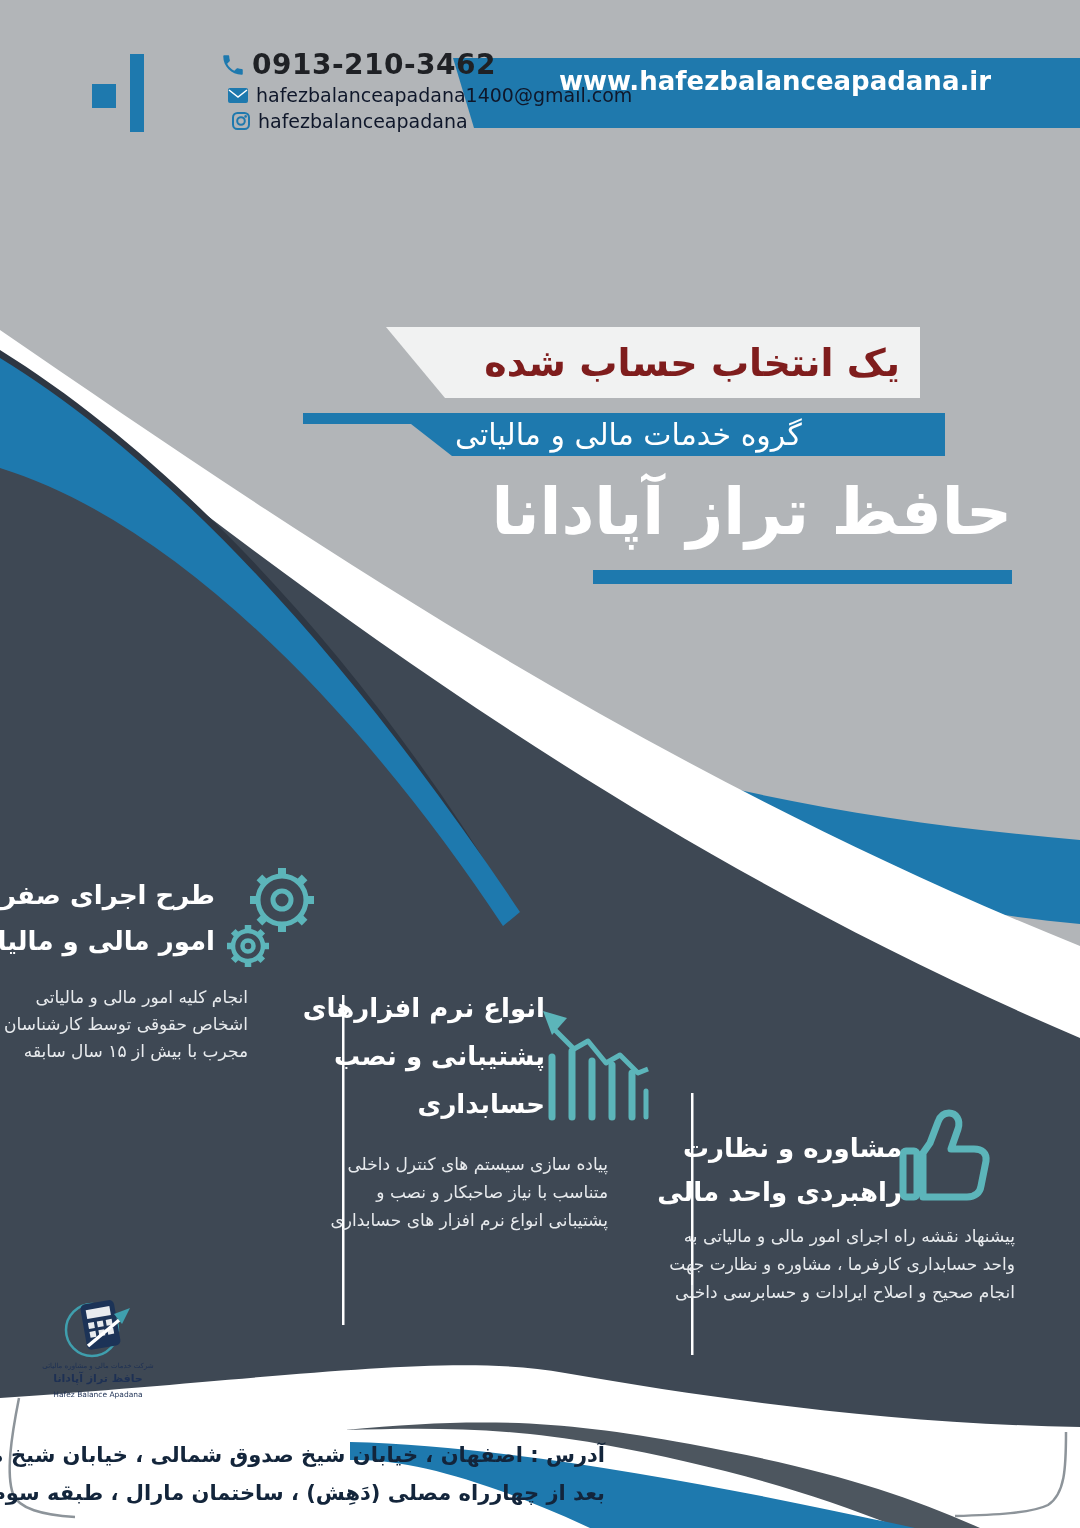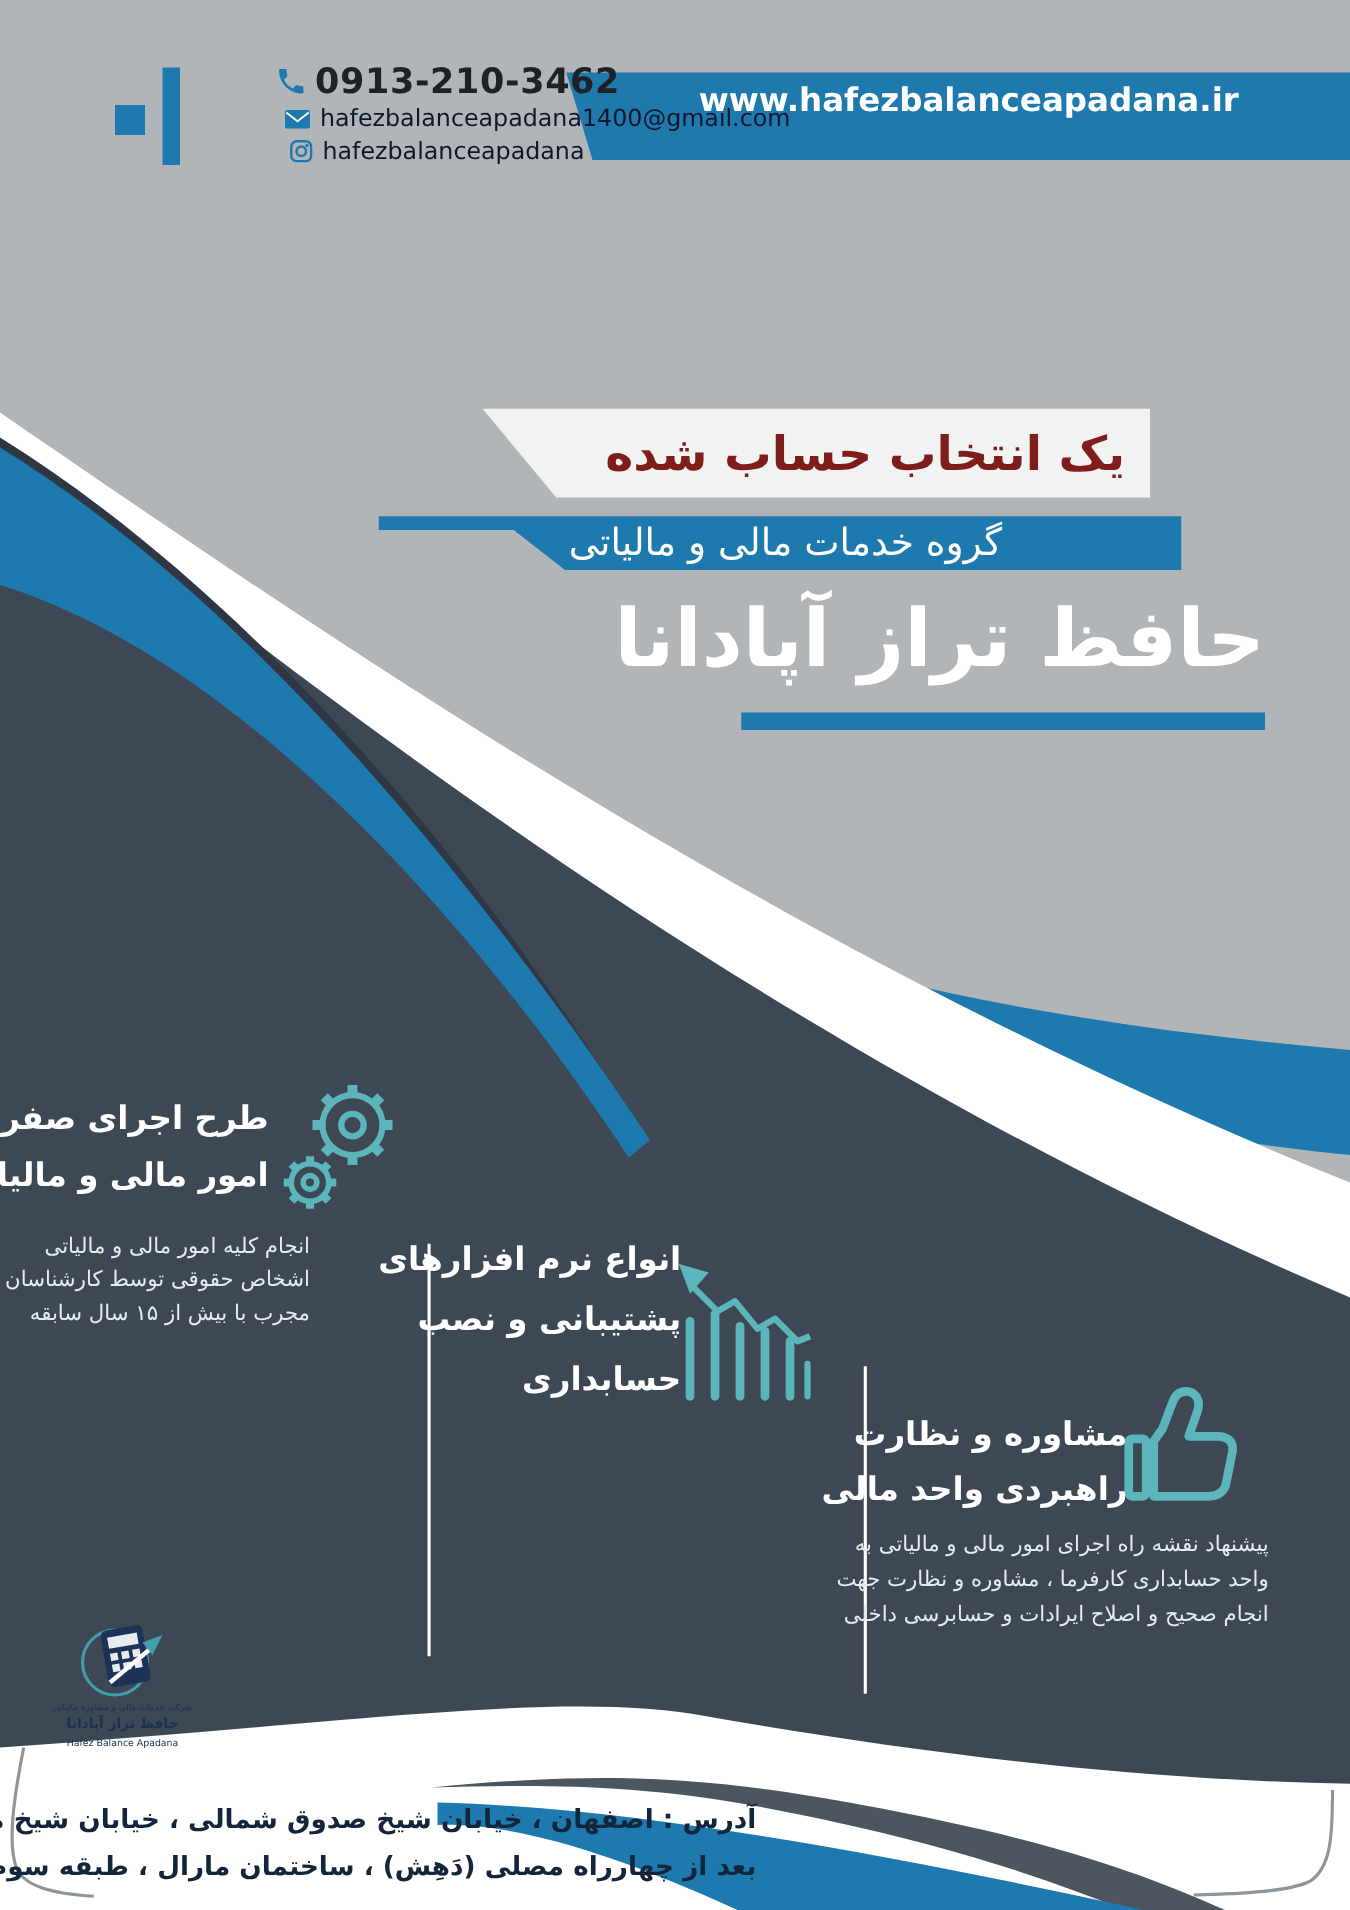--- a/index.html
+++ b/index.html
@@ -142,20 +142,25 @@
     </g>
     <line x1="106" y1="86" x2="106" y2="112" stroke="#5cb5ba" stroke-width="5" stroke-linecap="round"></line>
     <polyline points="14,24 34,44 48,36 66,58 80,50 98,68 108,64" fill="none" stroke="#5cb5ba" stroke-width="5" stroke-linejoin="round"></polyline>
     <path d="M3,6 L27,13 L12,30 Z" fill="#5cb5ba"></path>
   </svg>
   <div class="abs content rtl" style="left:350px;top:984px;width:195px">
     <div class="svc-title nowrap" style="line-height:48px">انواع نرم افزارهای</div>
     <div class="svc-title nowrap" style="line-height:48px">پشتیبانی و نصب</div>
     <div class="svc-title nowrap" style="line-height:48px">حسابداری</div>
   </div>
+  <div class="abs content rtl" style="left:350px;top:1150px;width:258px">
+    <div class="svc-desc nowrap" style="line-height:28px">پیاده سازی سیستم های کنترل داخلی</div>
+    <div class="svc-desc nowrap" style="line-height:28px">متناسب با نیاز صاحبکار و نصب و</div>
+    <div class="svc-desc nowrap" style="line-height:28px">پشتیبانی انواع نرم افزار های حسابداری</div>
+  </div>
 
   <svg class="abs content" style="left:895px;top:1105px" width="110" height="105" viewBox="0 0 110 105">
     <g stroke="#5cb5ba" stroke-width="7" fill="none" stroke-linejoin="round" stroke-linecap="round">
       <rect x="8" y="46" width="14" height="46" rx="3"></rect>
       <path d="M30,92 H72 C 80,92 85,88 86,81 L91,56 C 92,48 87,44 79,44 H56 L63,24 C 66,15 61,8 54,8 C 49,8 45,11 43,17 L35,38 28,48 28,92 Z"></path>
     </g>
   </svg>
   <div class="abs content rtl" style="left:690px;top:1126px;width:212px">
     <div class="svc-title nowrap" style="line-height:44px">مشاوره و نظارت</div>
     <div class="svc-title nowrap" style="line-height:44px">راهبردی واحد مالی</div>

